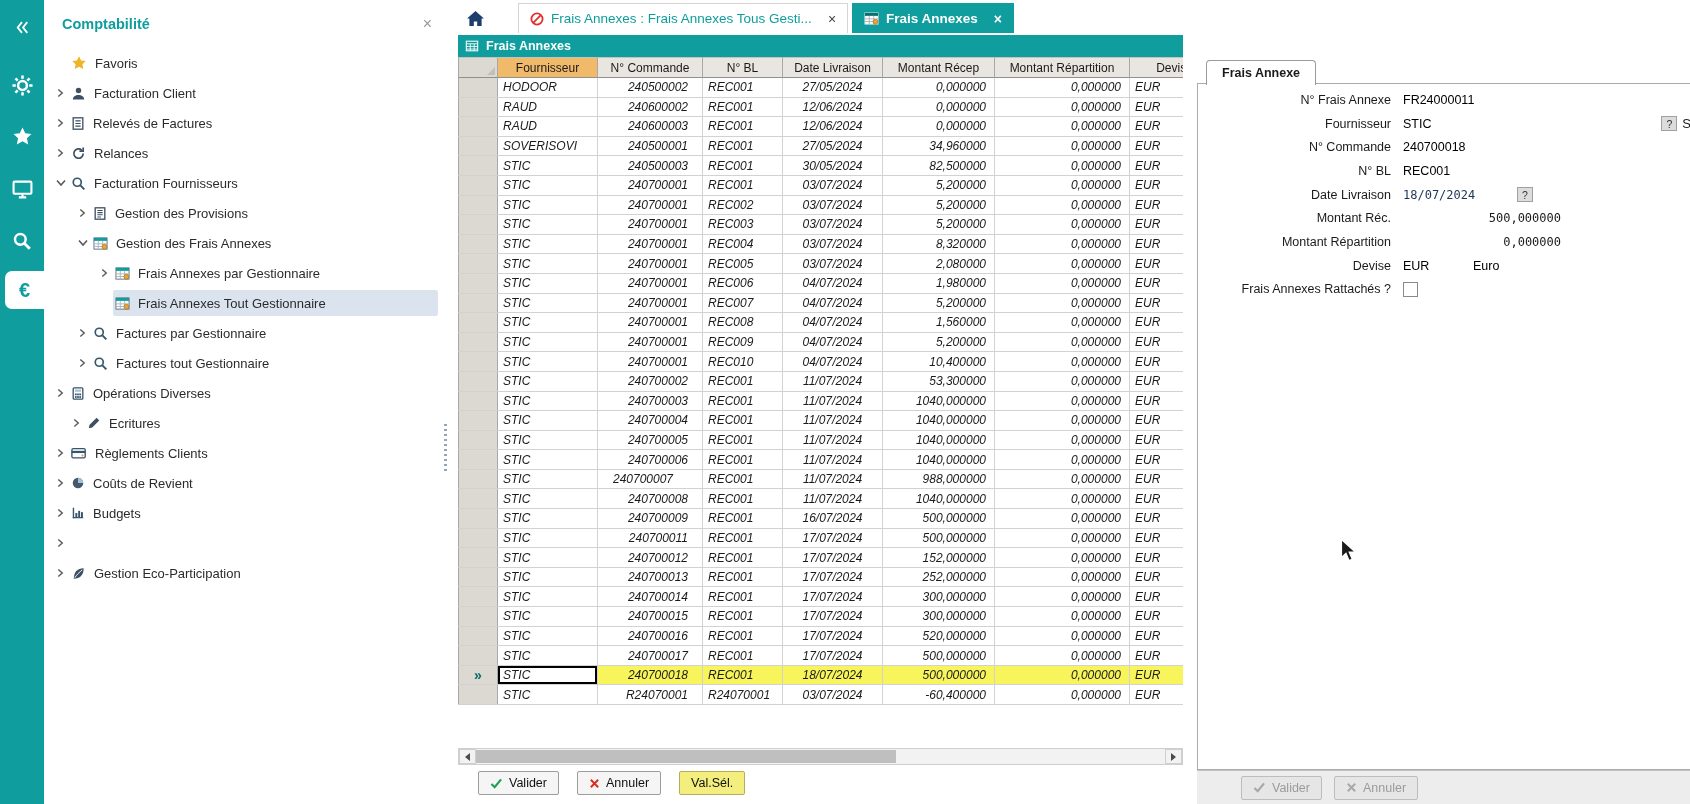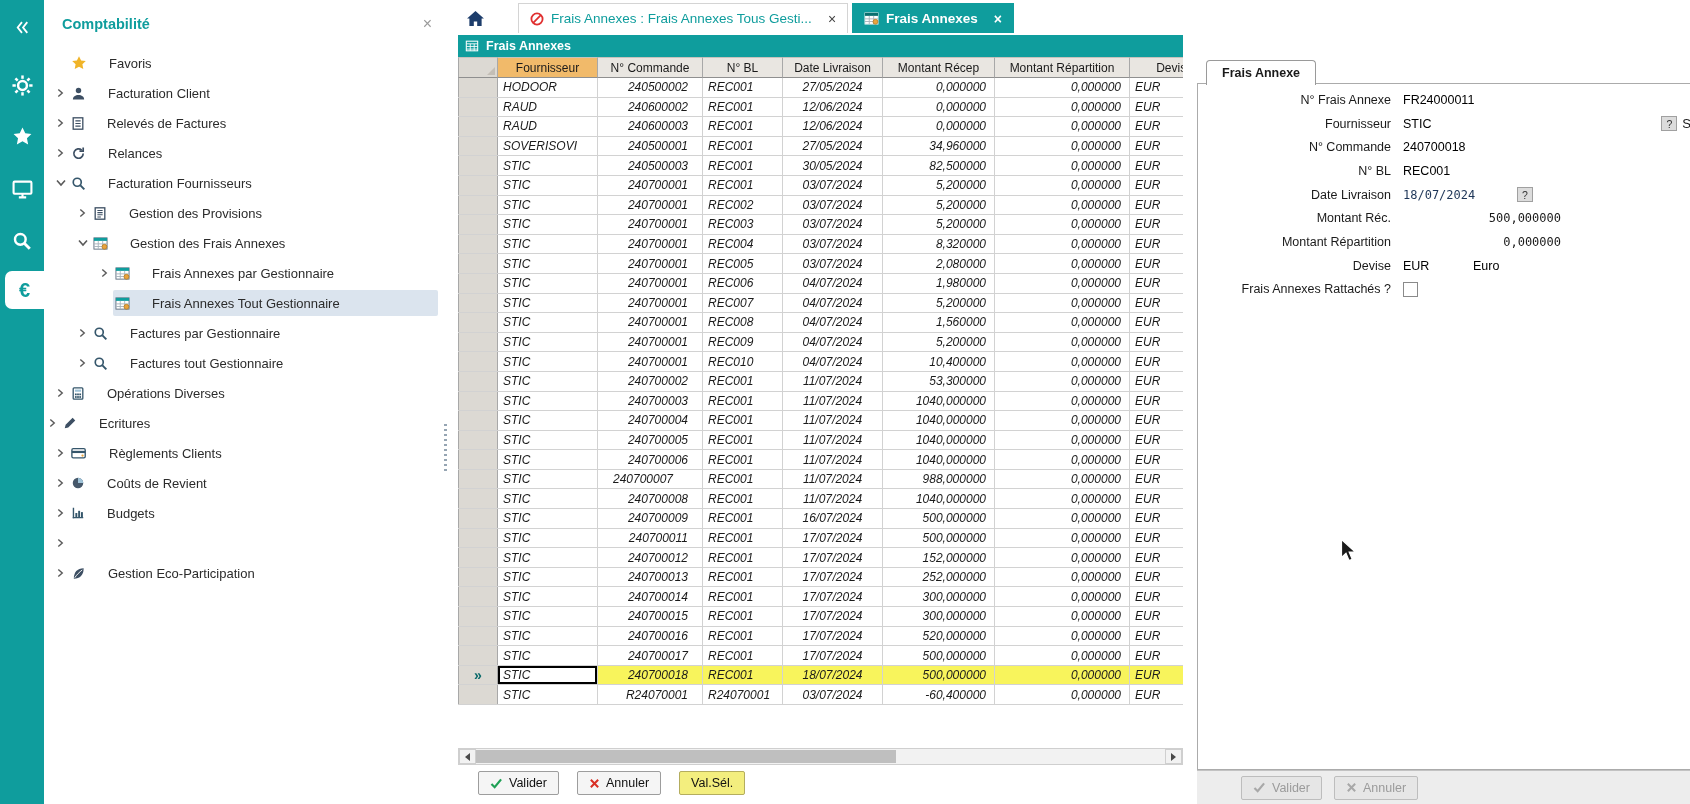--- a/index.html
+++ b/index.html
@@ -14,21 +14,21 @@
   .rail-item.active{left:5px;width:39px;background:#fff;border-radius:7px 0 0 7px;}
   .rail-euro{font-size:20px;font-weight:bold;color:#0f9d9d;}
 
   
   #sidebar{position:absolute;left:44px;top:0;width:402px;height:804px;background:#fff;}
   #sidebar-header{height:48px;display:flex;align-items:center;padding:0 14px 0 18px;}
   #sidebar-title{color:#0f9d9d;font-size:14.5px;font-weight:bold;flex:1;}
   #sidebar-close{color:#9a9a9a;font-size:16px;}
   .tree-item{height:30px;display:flex;align-items:center;}
   .tree-chevron{width:17px;display:inline-flex;justify-content:center;flex:none;}
-  .tree-inner{flex:1;display:flex;align-items:center;gap:22px;height:26px;padding-left:2px;margin-right:8px;border-radius:2px;min-width:0;}
+  .tree-inner{flex:1;display:flex;align-items:center;gap:8px;height:26px;padding-left:2px;margin-right:8px;border-radius:2px;min-width:0;}
   .tree-item.selected .tree-inner{background:#dbe4ee;}
   .tree-label{font-size:13px;color:#2b2b2b;white-space:nowrap;}
   #splitter{position:absolute;left:444px;top:424px;width:3px;height:50px;
             background:repeating-linear-gradient(to bottom,#96a5b3 0 2px,transparent 2px 5px);}
 
   
   #tabbar{position:absolute;left:458px;top:0;width:1232px;height:33px;display:flex;align-items:flex-end;background:#fff;}
   #home-tab{width:34px;height:30px;display:flex;align-items:center;justify-content:center;margin-right:26px;flex:none;}
   .tab{height:30px;display:flex;align-items:center;gap:7px;padding:0 11px;font-size:13.5px;
        border:1px solid #d4d4d4;border-bottom:none;color:#0f9d9d;background:#fff;margin-right:4px;box-sizing:border-box;white-space:nowrap;}
@@ -353,21 +353,21 @@
                 <rect x="9.5" y="8" width="2" height="2"></rect>
                 <rect x="4.5" y="11" width="2" height="2"></rect>
                 <rect x="7" y="11" width="2" height="2"></rect>
                 <rect x="9.5" y="11" width="2" height="2"></rect>
               </g>
             </svg>
           </span>
           <span class="tree-label">Opérations Diverses</span>
         </span>
       </div>
-      <div class="tree-item" style="padding-left: 0;">
+      <div class="tree-item" style="padding-left: 24px;">
         <span class="tree-chevron">
           <svg width="7" height="10" viewBox="0 0 8 10">
             <path d="M1.5 1l4.5 4-4.5 4" fill="none" stroke="#5a5a5a" stroke-width="1.6"></path>
           </svg>
         </span>
         <span class="tree-inner">
           <span class="icon">
             <svg width="14" height="14" viewBox="0 0 16 16">
               <path d="M2 14l1-4 8-8 3 3-8 8z" fill="#3d4f63"></path>
             </svg>

